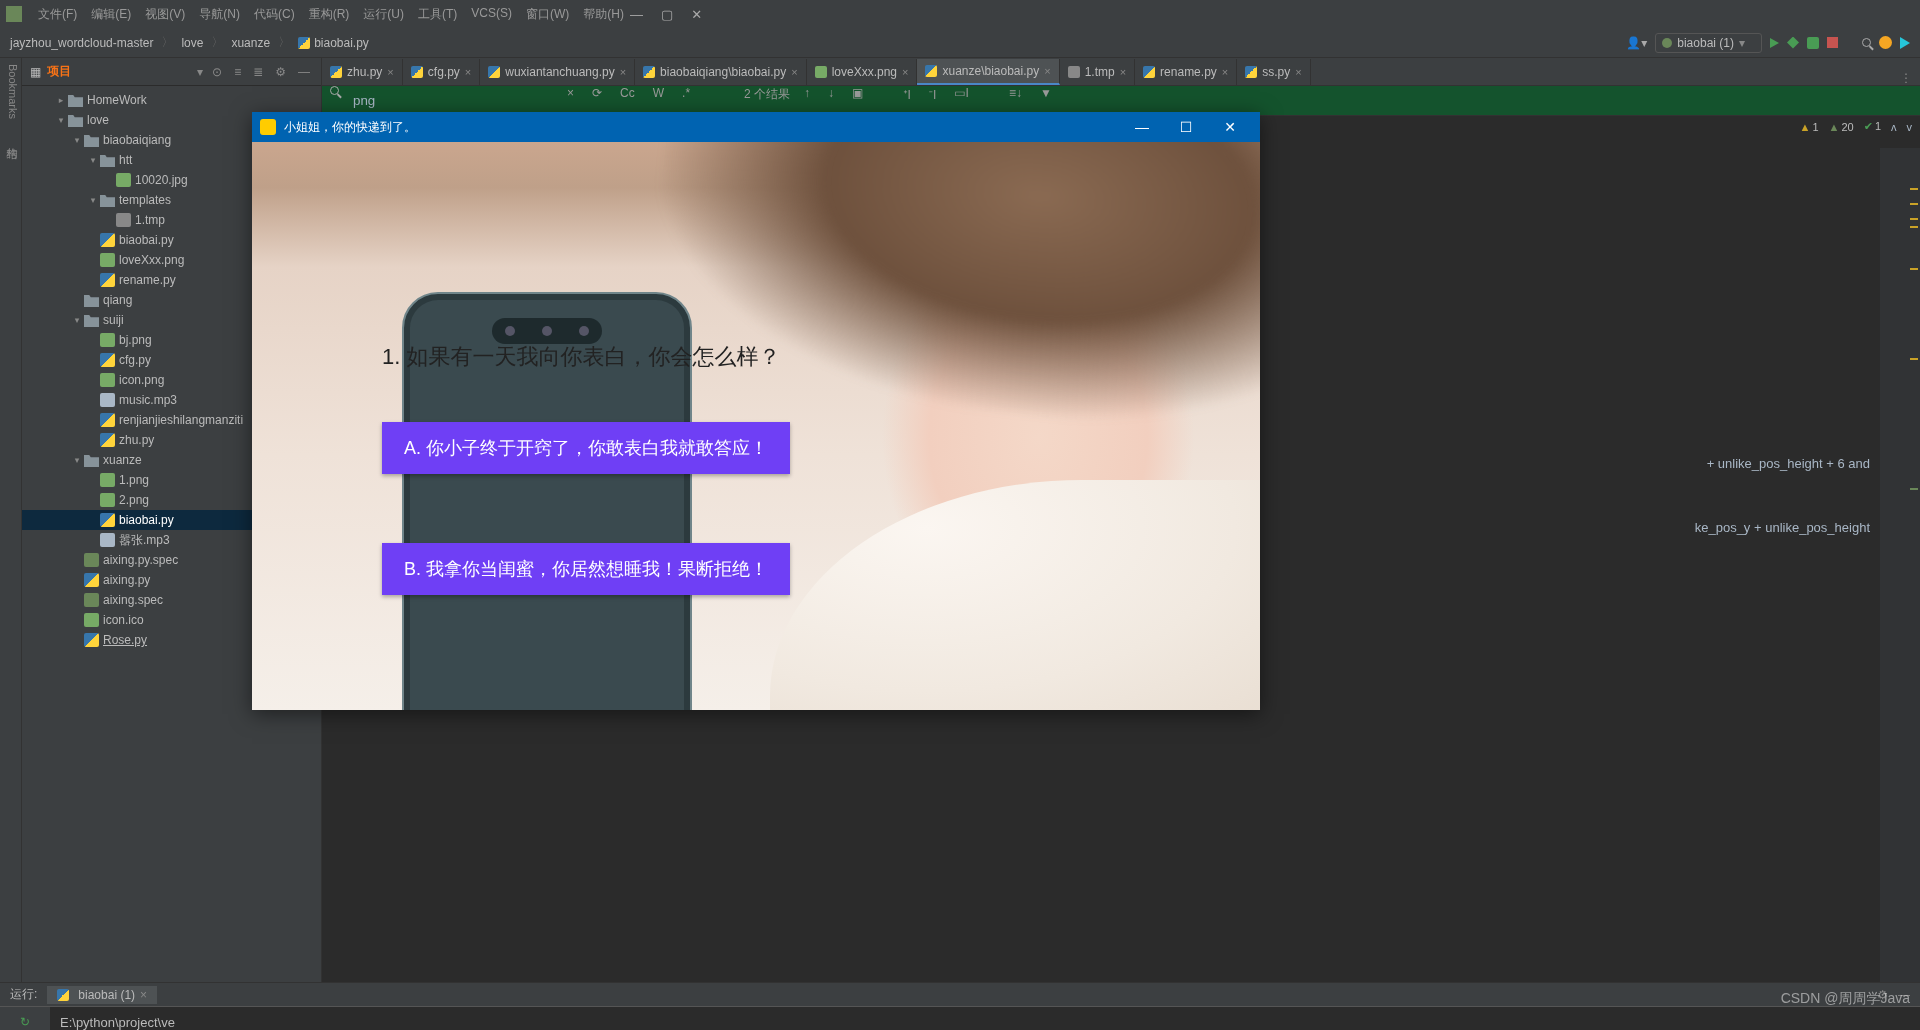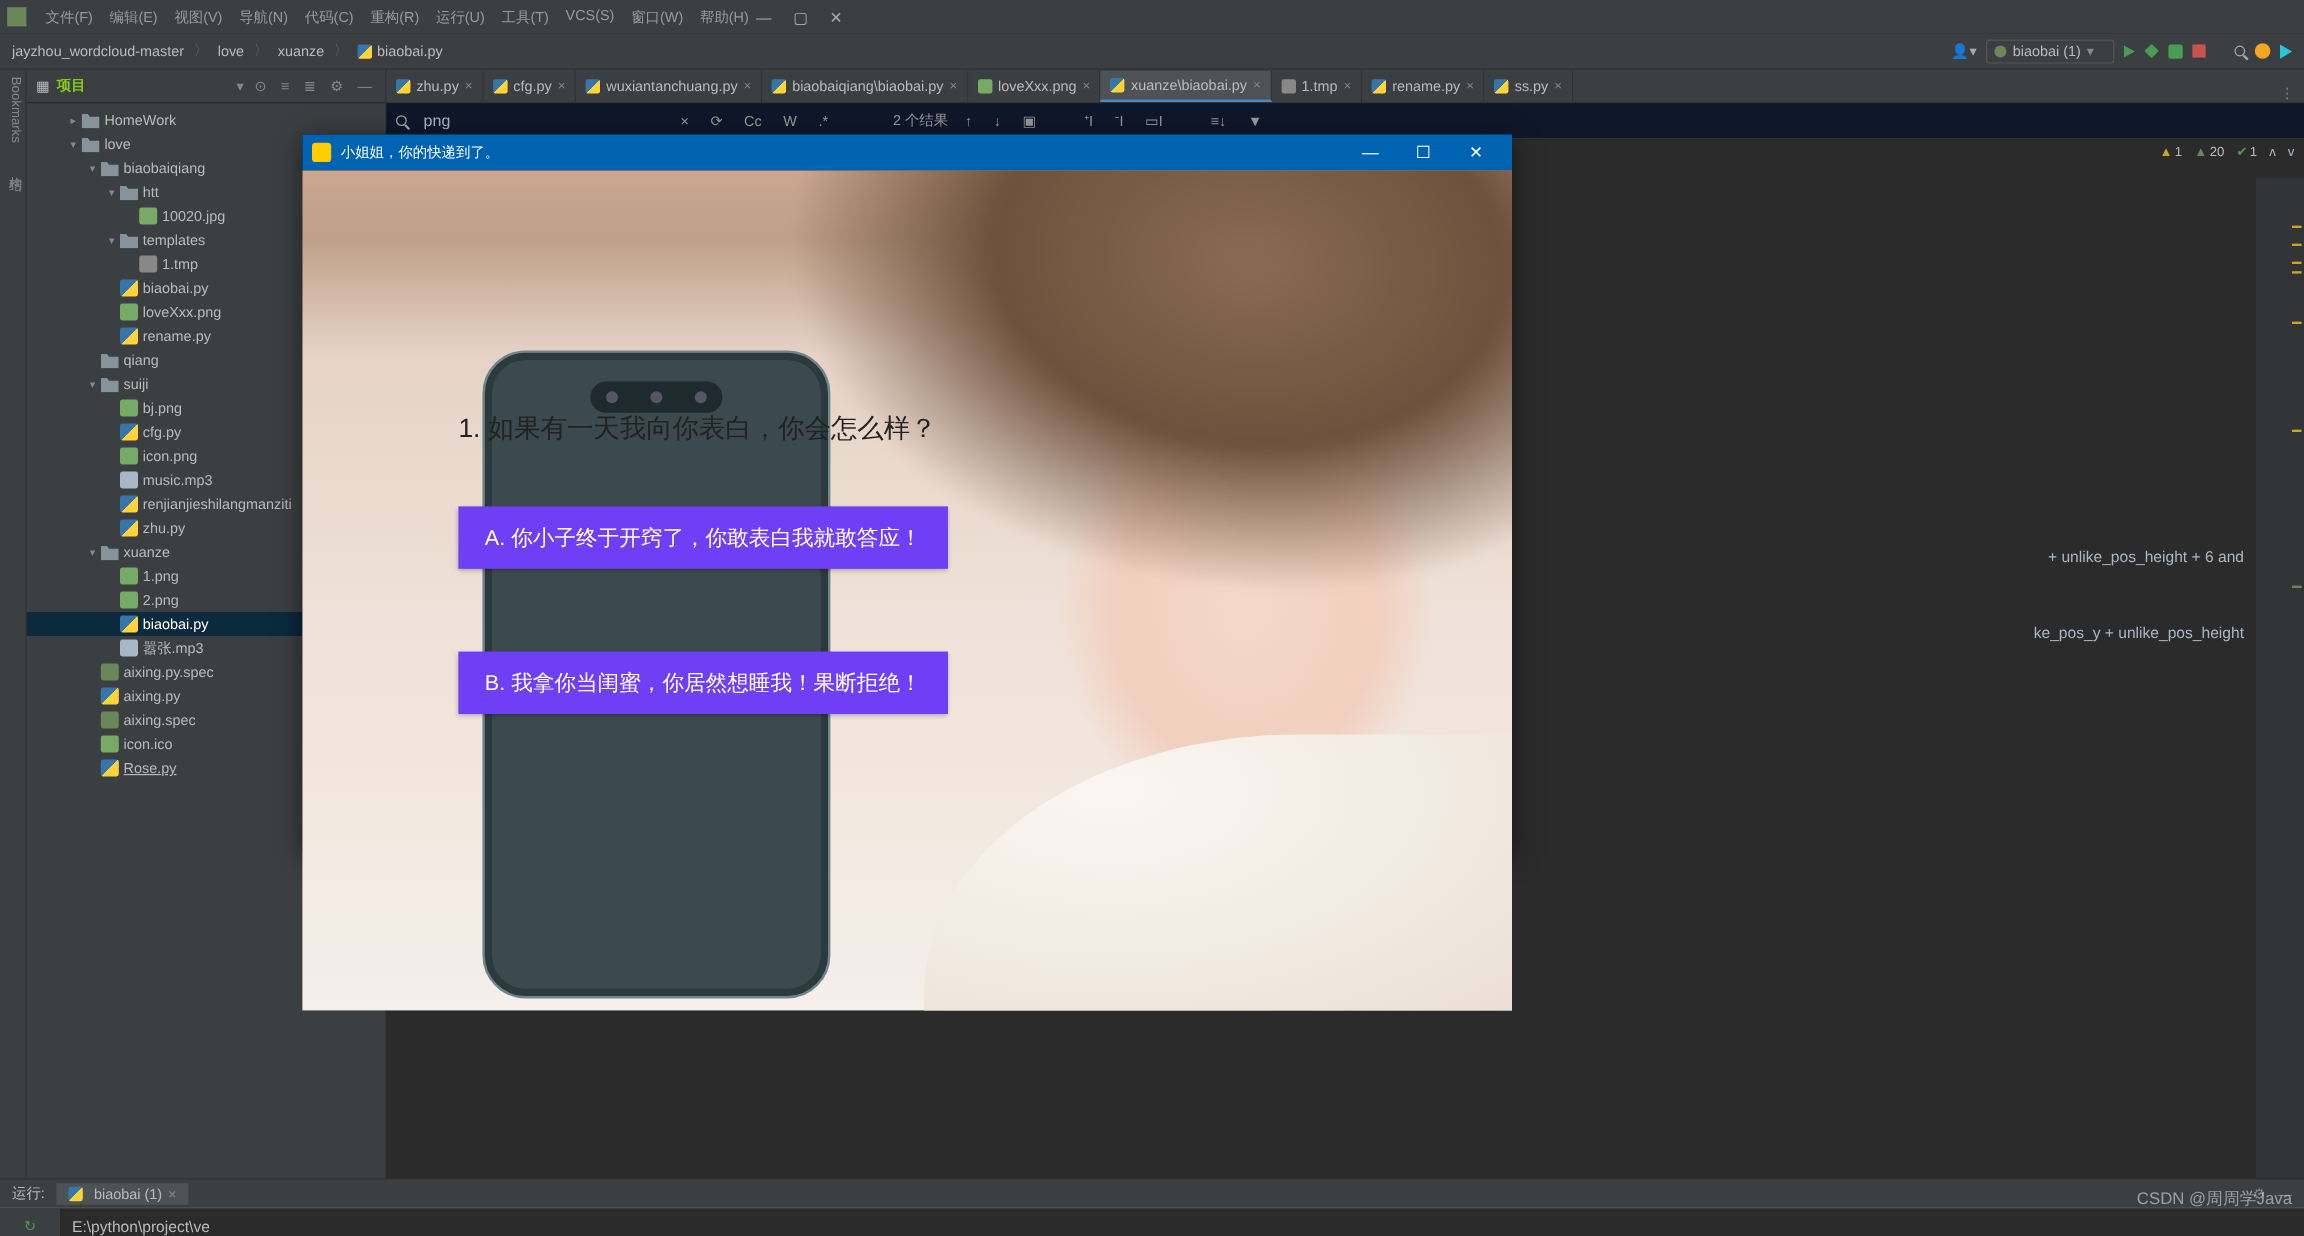--- a/index.html
+++ b/index.html
@@ -23,21 +23,21 @@
 .i-bug { width:12px;height:12px;background:#499c54; clip-path:polygon(50% 0,100% 50%,50% 100%,0 50%); }
 .i-stop { width:11px;height:11px;background:#c75450; }
 .i-search { border:1.5px solid #aaa;width:9px;height:9px;border-radius:50%;position:relative; }
 .i-search:after{content:'';position:absolute;width:5px;height:1.5px;background:#aaa;transform:rotate(45deg);right:-4px;bottom:-2px;}
 .i-orange { width:13px;height:13px;background:#f5a623;border-radius:50%; }
 .i-teal { width:0;height:0;border-left:10px solid #26c6da;border-top:6px solid transparent;border-bottom:6px solid transparent; }
 .main { display:flex; height:calc(100% - 28px - 30px - 24px - 24px); }
 .gutter-left { width:22px; background:#3c3f41; border-right:1px solid #323232; writing-mode:vertical-rl; text-orientation:mixed; padding:6px 2px; color:#888; font-size:11px; display:flex; gap:20px; }
 .project-panel { width:300px; background:#3c3f41; border-right:1px solid #323232; display:flex; flex-direction:column; }
 .proj-head { height:28px; display:flex; align-items:center; padding:0 8px; border-bottom:1px solid #2b2b2b; gap:6px;}
-.proj-head .title { flex:1; font-weight:bold; color:#84cc16; }
+.proj-head .title { flex:1; font-weight:bold; color:#f97316; }
 .proj-head .tool { color:#888; cursor:pointer; padding:0 3px; }
 .tree { flex:1; overflow:auto; padding:4px 0; }
 .tree-row { display:flex; align-items:center; height:20px; padding-left:4px; cursor:pointer; white-space:nowrap; }
 .tree-row.sel { background:#0d293e; color:#fff; }
 .chev { width:14px; text-align:center; color:#888; font-size:9px; }
 .ficon { width:15px; height:14px; margin-right:4px; display:inline-block; }
 .ficon.folder { background:#87939a; clip-path:polygon(0 15%,35% 15%,45% 30%,100% 30%,100% 100%,0 100%); }
 .ficon.py { background:linear-gradient(135deg,#3776ab 50%,#ffd43b 50%); border-radius:2px; }
 .ficon.img { background:#7a6; border-radius:2px; }
 .ficon.txt { background:#888; border-radius:2px; }
@@ -45,21 +45,21 @@
 .ficon.mp3 { background:#a9b7c6; border-radius:2px; }
 .editor { flex:1; display:flex; flex-direction:column; background:#2b2b2b; position:relative; }
 .tabs { height:28px; background:#3c3f41; display:flex; align-items:flex-end; border-bottom:1px solid #323232; overflow:hidden; }
 .tab { height:26px; padding:0 8px; display:flex; align-items:center; gap:5px; background:#3c3f41; border-right:1px solid #323232; color:#bbb; cursor:pointer; font-size:12px;}
 .tab.active { background:#4e5254; border-bottom:2px solid #4a88c7; }
 .tab .x { color:#888; font-size:11px; }
 .tab .fi { width:12px;height:12px; }
 .tab .fi.py { background:linear-gradient(135deg,#3776ab 50%,#ffd43b 50%); border-radius:2px; }
 .tab .fi.img { background:#7a6; border-radius:2px; }
 .tab .fi.txt { background:#888; border-radius:2px; }
-.findbar { height:30px; background:#0f172a; border-bottom:1px solid #323232; display:flex; align-items:center; padding:0 8px; gap:10px; color:#999;}
+.findbar { height:30px; background:#14532d; border-bottom:1px solid #323232; display:flex; padding:0 8px; gap:10px; color:#999;}
 .findbar input { background:transparent; border:none; color:#a9b7c6; outline:none; width:200px; }
 .findbar .res { font-size:12px; }
 .findbar .fbtn { padding:0 4px; cursor:pointer; }
 .code { flex:1; position:relative; background:#2b2b2b; font-family:Consolas,monospace; font-size:13px; color:#a9b7c6; overflow:hidden;}
 .code-line { position:absolute; white-space:pre; }
 .editor-status { position:absolute; top:4px; right:8px; display:flex; gap:10px; align-items:center; font-size:11px; z-index:2;}
 .editor-status .warn { color:#bbb; }
 .editor-status .tri-y:before{content:'▲';color:#c9a227;margin-right:2px;}
 .editor-status .tri-g:before{content:'▲';color:#6a8759;margin-right:2px;}
 .editor-status .chk:before{content:'✔';color:#499c54;margin-right:2px;}
@@ -72,21 +72,21 @@
 .console-left { width:50px; background:#3c3f41; display:flex; flex-direction:column; align-items:center; padding:6px 0; gap:8px;}
 .console-left .cb { width:18px;height:18px; display:flex;align-items:center;justify-content:center; cursor:pointer;}
 .console-body { flex:1; font-family:Consolas,monospace; font-size:13px; padding:6px 10px; color:#bbb; line-height:1.5;}
 .watermark { position:absolute; right:10px; bottom:22px; color:#dcdcdc; font-size:14px; opacity:.6; pointer-events:none; z-index:100;}
 
 .pygame { position:absolute; left:252px; top:112px; width:1008px; height:598px; background:#000; box-shadow:0 4px 20px rgba(0,0,0,.5); z-index:50;}
 .pygame .tb { height:30px; background:#0063b1; display:flex; align-items:center; padding:0 8px; color:#fff; font-size:12px;}
 .pygame .tb .pgico { width:16px;height:16px; background:#ffcc00; border-radius:3px; margin-right:8px;}
 .pygame .tb .pt { flex:1; }
 .pygame .tb .wb { width:44px; text-align:center; font-size:14px; cursor:pointer; }
-.pygame .stage { position:relative; height:700px; overflow:hidden;
+.pygame .stage { position:relative; height:568px; overflow:hidden;
   background:
     radial-gradient(ellipse 260px 320px at 78% 52%, #f4d8c8 0%, #f2cfbf 42%, rgba(242,207,191,0) 60%),
     radial-gradient(ellipse 180px 110px at 78% 30%, #d8a98e 0%, rgba(216,169,142,0) 70%),
     radial-gradient(circle 40px at 78% 80%, #b33b3b 0%, rgba(179,59,59,0) 75%),
     linear-gradient(180deg,#caa68e 0%, #bfa089 8%, #e6d3c6 22%, #efe2d8 55%, #f5efe9 100%);
 }
 .pygame .hair { position:absolute; top:-40px; left:40%; width:75%; height:55%;
   background:radial-gradient(ellipse at 50% 30%, #8a6a52 0%, #6e513d 40%, rgba(110,81,61,0) 72%);
   transform:rotate(6deg); filter:blur(4px); }
 .pygame .phone { position:absolute; left:150px; top:150px; width:290px; height:540px; background:#3a4a4f; border-radius:36px; border:2px solid #70858a; box-shadow: inset 0 0 0 6px #2c3a3e; }

